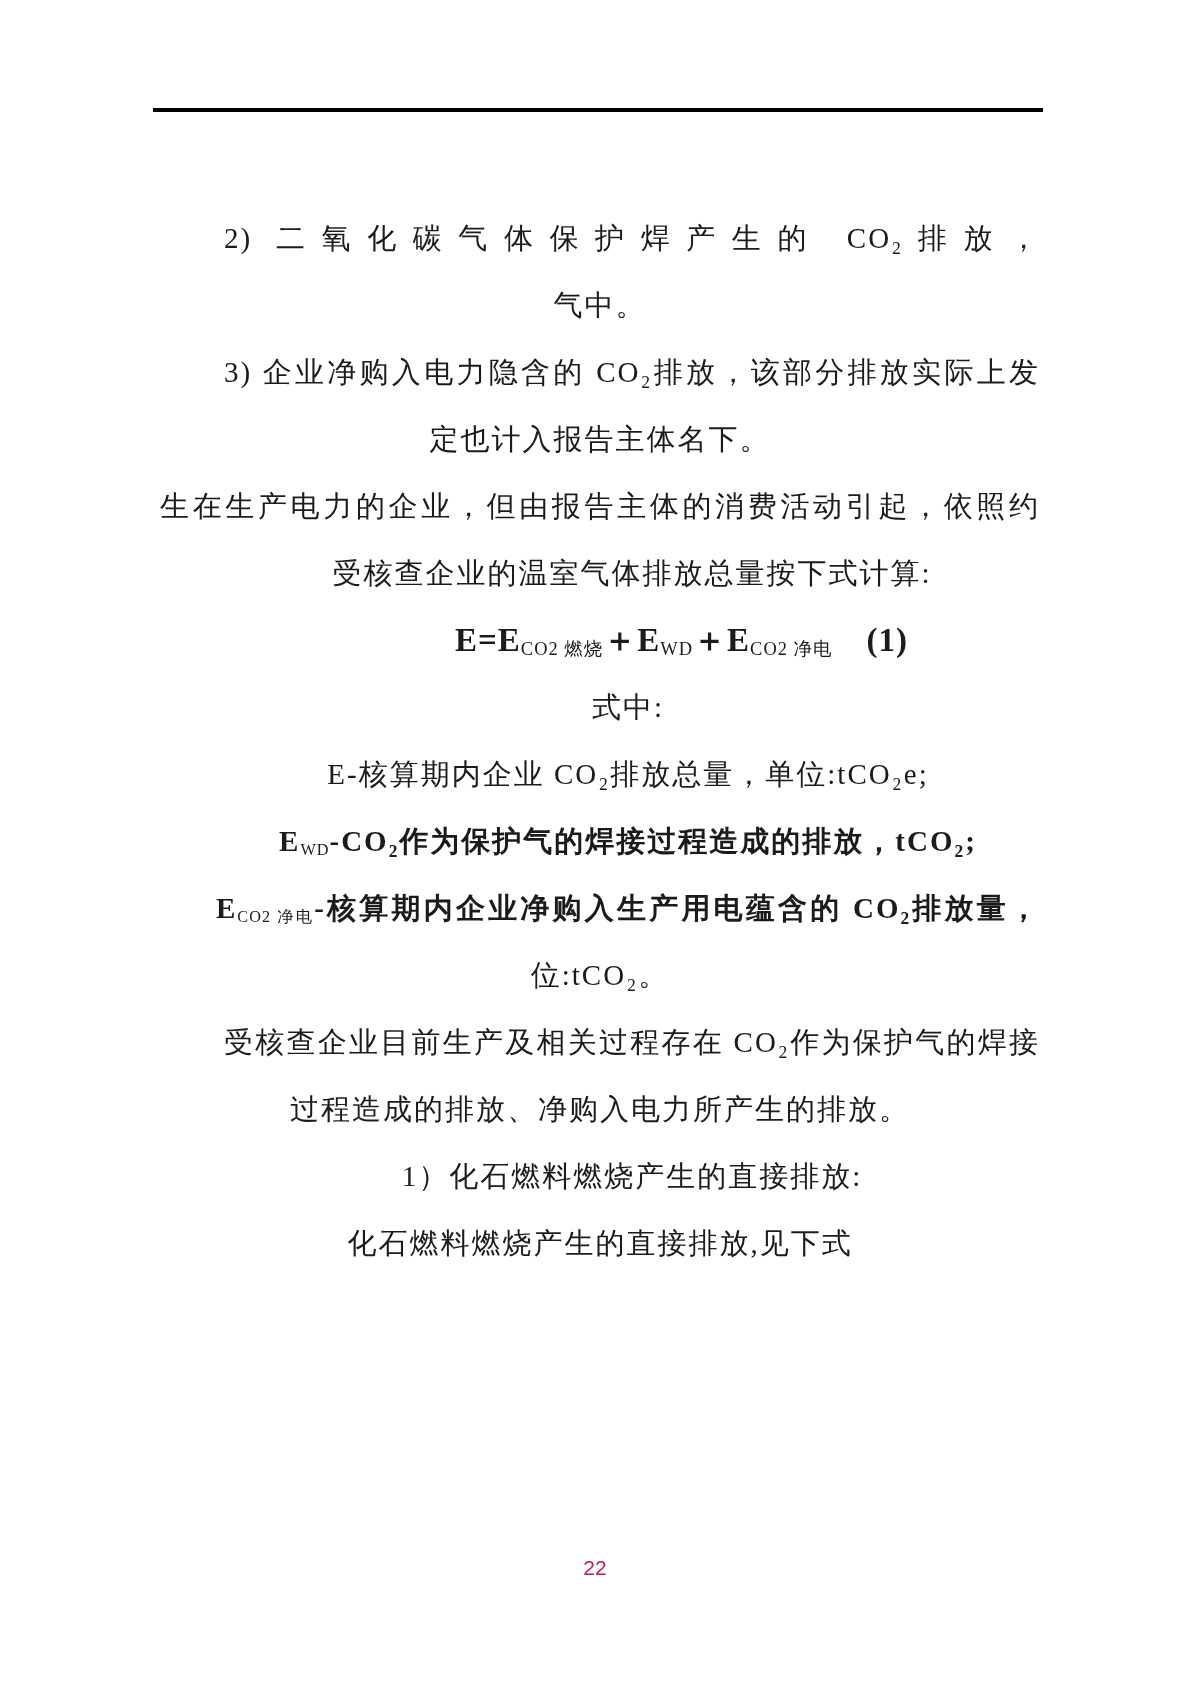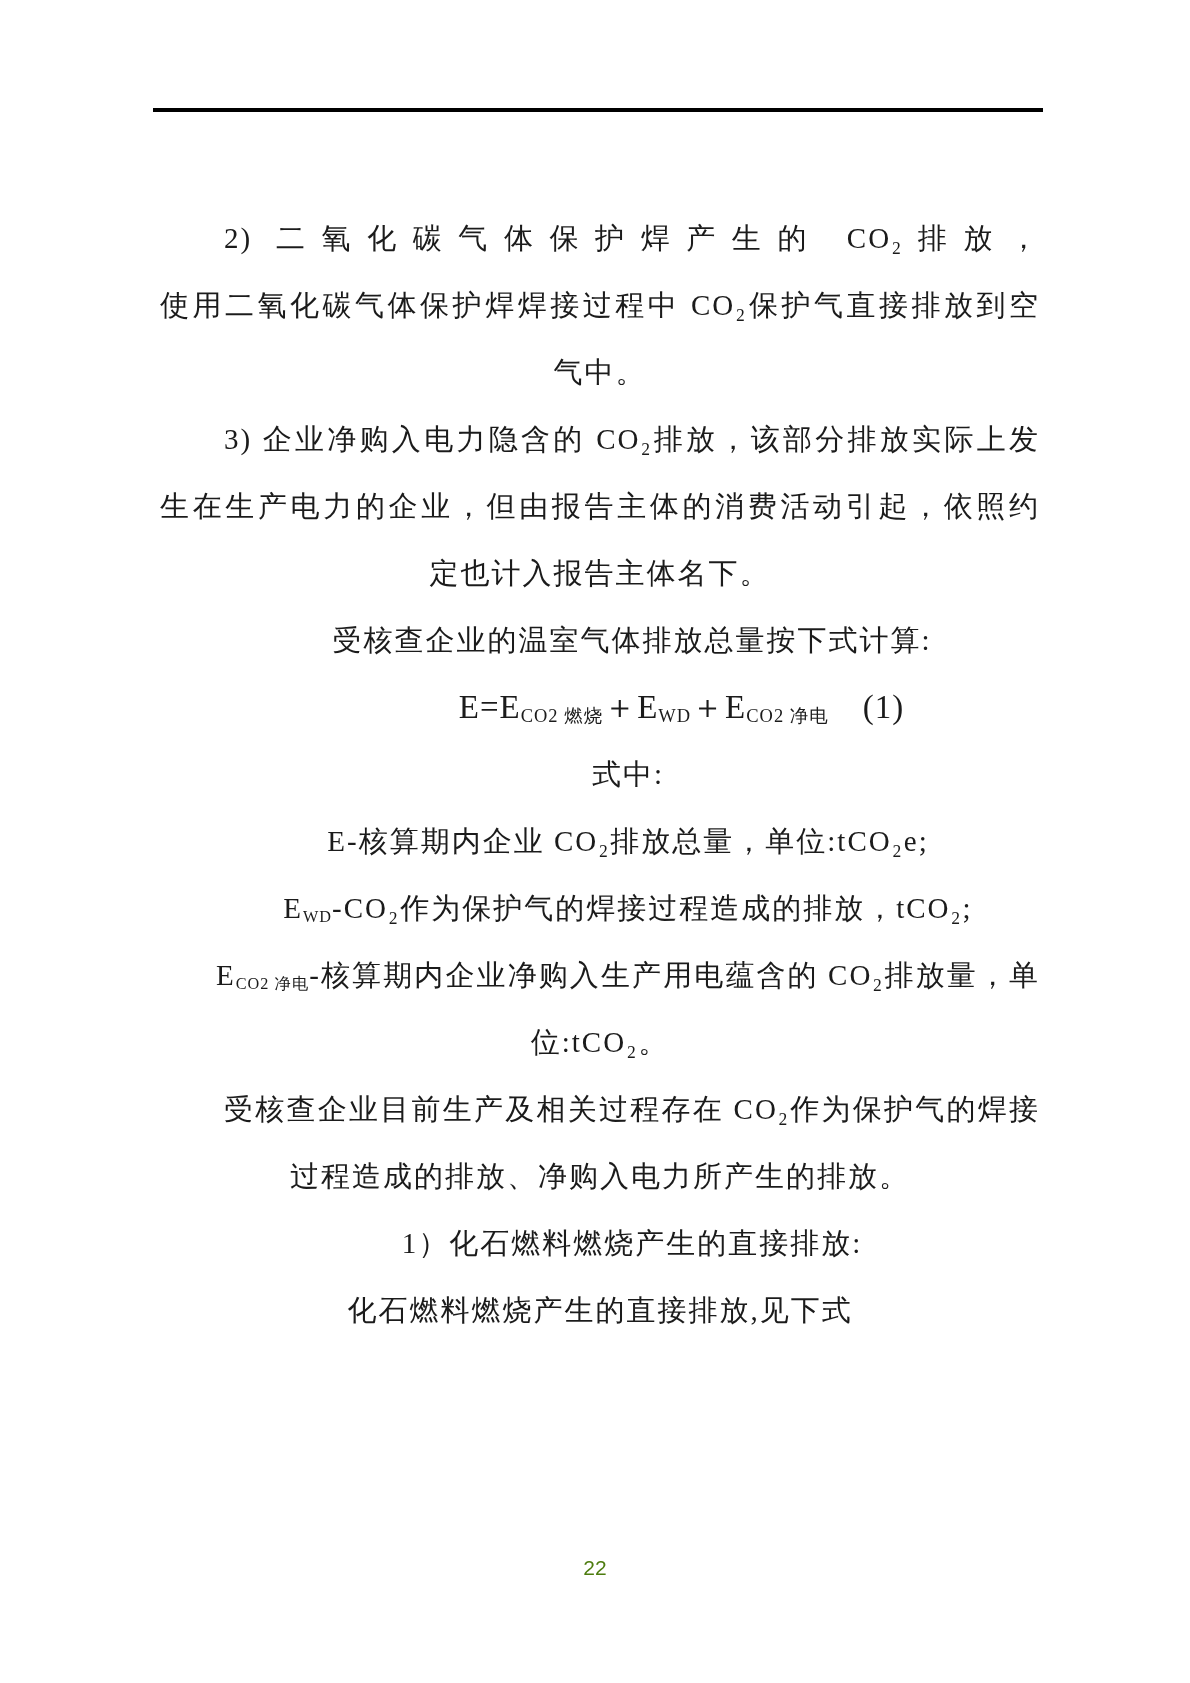--- a/index.html
+++ b/index.html
@@ -38,49 +38,48 @@
     text-align-last:justify;
     text-justify:inter-character;
   }
   .ind-body{padding-left:64px;}
   .ind-def{padding-left:56px;}
   .ind-formula{padding-left:163px;}
   .formula{
     font-size:33px;
     letter-spacing:1px;
   }
-  span.n{letter-spacing:inherit;}
+  span.n{letter-spacing:inherit;font-weight:bold;}
   span.s{
     font-size:0.56em;
     position:relative;
     bottom:-0.24em;
     letter-spacing:1px;
   }
   .page-number{
     position:absolute;
     left:0;top:1556px;
     width:100%;
     text-align:center;
     font-family:"Liberation Sans","DejaVu Sans",sans-serif;
     font-size:21px;
-    color:#4d7c0f;
+    color:#be185d;
   }
 </style>
 </head>
 <body>
 
 <div class="page">
   <div class="header-rule"></div>
   <main class="doc-body" id="doc-body">
       <div class="line fill ind-body">2) 二氧化碳气体保护焊产生的 CO₂排放，企业工业生产中，</div>
-      <div class="line fill">使用二氧化碳气体保护焊焊接过程中 CO₂保护气直接排放到空</div>
       <div class="line">气中。</div>
       <div class="line fill ind-body">3) 企业净购入电力隐含的 CO₂排放，该部分排放实际上发</div>
+      <div class="line">定也计入报告主体名下。</div>
       <div class="line fill">生在生产电力的企业，但由报告主体的消费活动引起，依照约</div>
-      <div class="line">定也计入报告主体名下。</div>
       <div class="line ind-body">受核查企业的温室气体排放总量按下式计算:</div>
       <div class="line ind-formula formula"><span class="n">E=E</span><span class="s">CO2 燃烧</span><span class="n">＋E</span><span class="s">WD</span><span class="n">＋E</span><span class="s">CO2 净电</span><span class="n">　(1)</span></div>
       <div class="line ind-def">式中:</div>
       <div class="line ind-def">E-核算期内企业 CO₂排放总量，单位:tCO₂e;</div>
       <div class="line ind-def"><span class="n">E</span><span class="s">WD</span><span class="n">-CO₂作为保护气的焊接过程造成的排放，tCO₂;</span></div>
       <div class="line fill ind-def"><span class="n">E</span><span class="s">CO2 净电</span><span class="n">-核算期内企业净购入生产用电蕴含的 CO₂排放量，单</span></div>
       <div class="line">位:tCO₂。</div>
       <div class="line fill ind-body">受核查企业目前生产及相关过程存在 CO₂作为保护气的焊接</div>
       <div class="line">过程造成的排放、净购入电力所产生的排放。</div>
       <div class="line ind-body">1）化石燃料燃烧产生的直接排放:</div>

